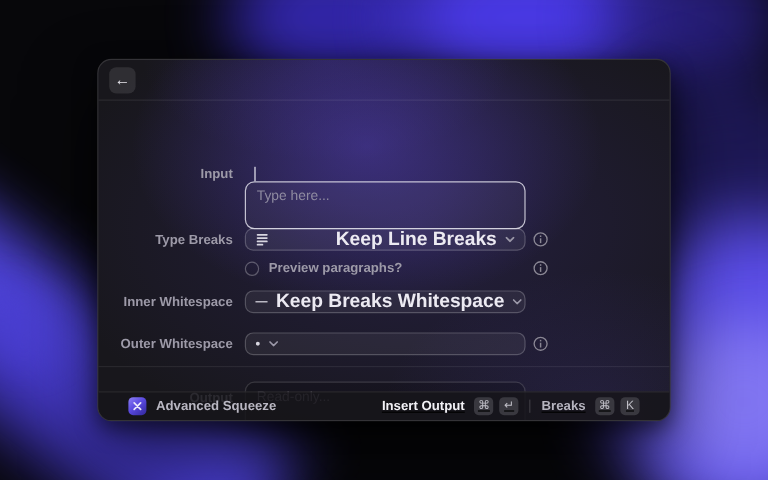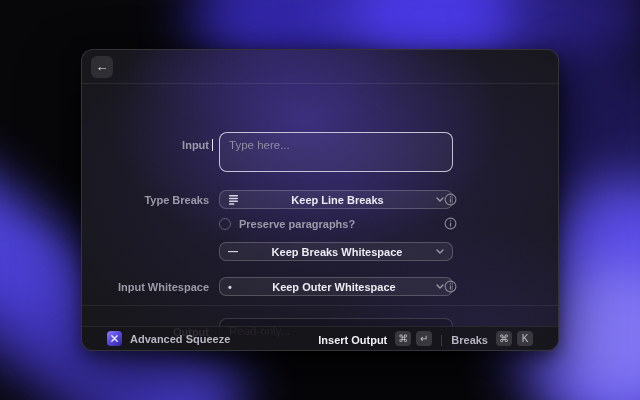--- a/index.html
+++ b/index.html
@@ -33,42 +33,42 @@
        radial-gradient(260px 170px at 88% 98%, rgba(92,72,215,.16), transparent 70%),
        radial-gradient(220px 120px at 40% 0%,  rgba(70,50,180,.25), transparent 70%); }
 
   .win-header { position:relative; height:34px; border-bottom:1px solid rgba(255,255,255,.08); }
   .back-btn { position:absolute; left:9px; top:6px; width:22px; height:22px; border-radius:6px;
               background:rgba(255,255,255,.10); border:none; color:#e8e7ee; font-size:13px;
               line-height:22px; text-align:center; cursor:pointer; font-family:inherit; }
 
   .win-body { position:relative; height:244px; }
 
-  .row { position:absolute; left:15px; width:100%; }
+  .row { position:absolute; left:0; width:100%; }
   .row-label { position:absolute; left:0; width:112px; text-align:right;
                font-size:11px; font-weight:bold; color:#9d9aa8; }
   .ctrl { position:absolute; left:122px; width:234px; }
 
   
   .input-wrap { top:48px; height:40px; }
   .input-wrap .row-label { top:7px; }
   textarea { resize:none; outline:none; font-family:inherit; display:block; }
   .input-area { width:234px; height:40px; border-radius:8px; padding:6px 9px;
                 background:rgba(255,255,255,.04); border:1px solid rgba(222,221,233,.85);
-                color:#e8e7ee; font-size:11.5px; }
+                color:#e8e7ee; font-size:11.5px;margin-top:19px; }
   .input-area::placeholder { color:#8f8ba1; }
   .caret { position:absolute; left:130px; top:55px; width:1px; height:12px; background:#e9e8f2; }
 
   
   .dropdown { height:19px; border-radius:7px; background:rgba(255,255,255,.06);
               border:1px solid rgba(255,255,255,.20); display:flex; align-items:center;
               padding:0 8px; gap:7px; cursor:pointer; color:#eceaf2; width:234px;
               font-family:inherit; font-size:11.5px; font-weight:bold; }
   .dropdown .dd-icon { display:flex; align-items:center; color:#d8d6e0; }
-  .dropdown .dd-value { flex:1; text-align:center; font-weight:bold; font-size:11px;
+  .dropdown .dd-value { flex:1; text-align:right; font-weight:bold; font-size:16px;
                         color:#eceaf2; white-space:nowrap; }
   .dropdown .chevron { color:#9b98a8; display:flex; align-items:center; }
 
   .lb-row   { top:106px; height:19px; }
   .inner-row{ top:158px; height:19px; }
   .outer-row{ top:193px; height:19px; }
   .lb-row .row-label, .inner-row .row-label, .outer-row .row-label { top:4px; }
 
   
   .chk-row { top:133px; height:14px; }
@@ -98,21 +98,21 @@
 
   
   .win-footer { position:absolute; left:0; bottom:0; width:100%; height:24px;
                 background:rgba(22,21,26,.85); border-top:1px solid rgba(255,255,255,.08);
                 display:flex; align-items:center; padding:0 25px; gap:8px; }
   .app-icon { width:15px; height:15px; border-radius:4px; flex:none;
               background:linear-gradient(140deg,#8d80f7 0%,#5a4ae0 45%,#31279b 100%);
               display:flex; align-items:center; justify-content:center; }
   .app-icon svg { display:block; }
   .app-name { font-size:11px; color:#b9b7c2; font-weight:bold; }
-  .footer-right { margin-left:auto; display:flex; align-items:flex-end; gap:5px; }
+  .footer-right { margin-left:auto; display:flex; align-items:center; gap:5px;text-decoration:underline; }
   .action-label { font-size:11px; font-weight:bold; color:#f2f1f6; margin-right:3px; }
   .action-label.secondary { color:#b6b4bf; font-weight:bold; }
   .key { min-width:16px; height:15px; padding:0 3px; border-radius:4px; background:#39383f;
          color:#c0bfc7; font-size:10px; line-height:15px; text-align:center; border:none;
          cursor:pointer; font-family:inherit; }
   .vdiv { width:1px; height:11px; background:rgba(255,255,255,.16); margin:0 4px; }
 </style>
 </head>
 <body>
 
@@ -161,43 +161,43 @@
             <svg width="8" height="5" viewBox="0 0 8 5" fill="none" stroke="currentColor" stroke-width="1.4" stroke-linecap="round">
               <path d="M1 1 L4 4 L7 1"></path>
             </svg>
           </span>
         </button>
       </div>
     </div>
 
     <div class="row chk-row">
       <button class="checkbox"></button>
-      <span class="chk-label">Preserve paragraphs?</span>
+      <span class="chk-label">Preview paragraphs?</span>
     </div>
 
     <div class="row inner-row">
+      <div class="row-label">Inner Whitespace</div>
       <div class="ctrl" style="top:0">
         <button class="dropdown">
           <span class="dd-icon" style="font-size:10px;font-weight:bold;">—</span>
           <span class="dd-value">Keep Breaks Whitespace</span>
           <span class="chevron">
             <svg width="8" height="5" viewBox="0 0 8 5" fill="none" stroke="currentColor" stroke-width="1.4" stroke-linecap="round">
               <path d="M1 1 L4 4 L7 1"></path>
             </svg>
           </span>
         </button>
       </div>
     </div>
 
     <div class="row outer-row">
-      <div class="row-label">Input Whitespace</div>
+      <div class="row-label">Outer Whitespace</div>
       <div class="ctrl" style="top:0">
         <button class="dropdown">
           <span class="dd-icon" style="font-size:11px;">•</span>
-          <span class="dd-value">Keep Outer Whitespace</span>
           <span class="chevron">
             <svg width="8" height="5" viewBox="0 0 8 5" fill="none" stroke="currentColor" stroke-width="1.4" stroke-linecap="round">
               <path d="M1 1 L4 4 L7 1"></path>
             </svg>
           </span>
         </button>
       </div>
     </div>
 
     <span class="info i-lb">

